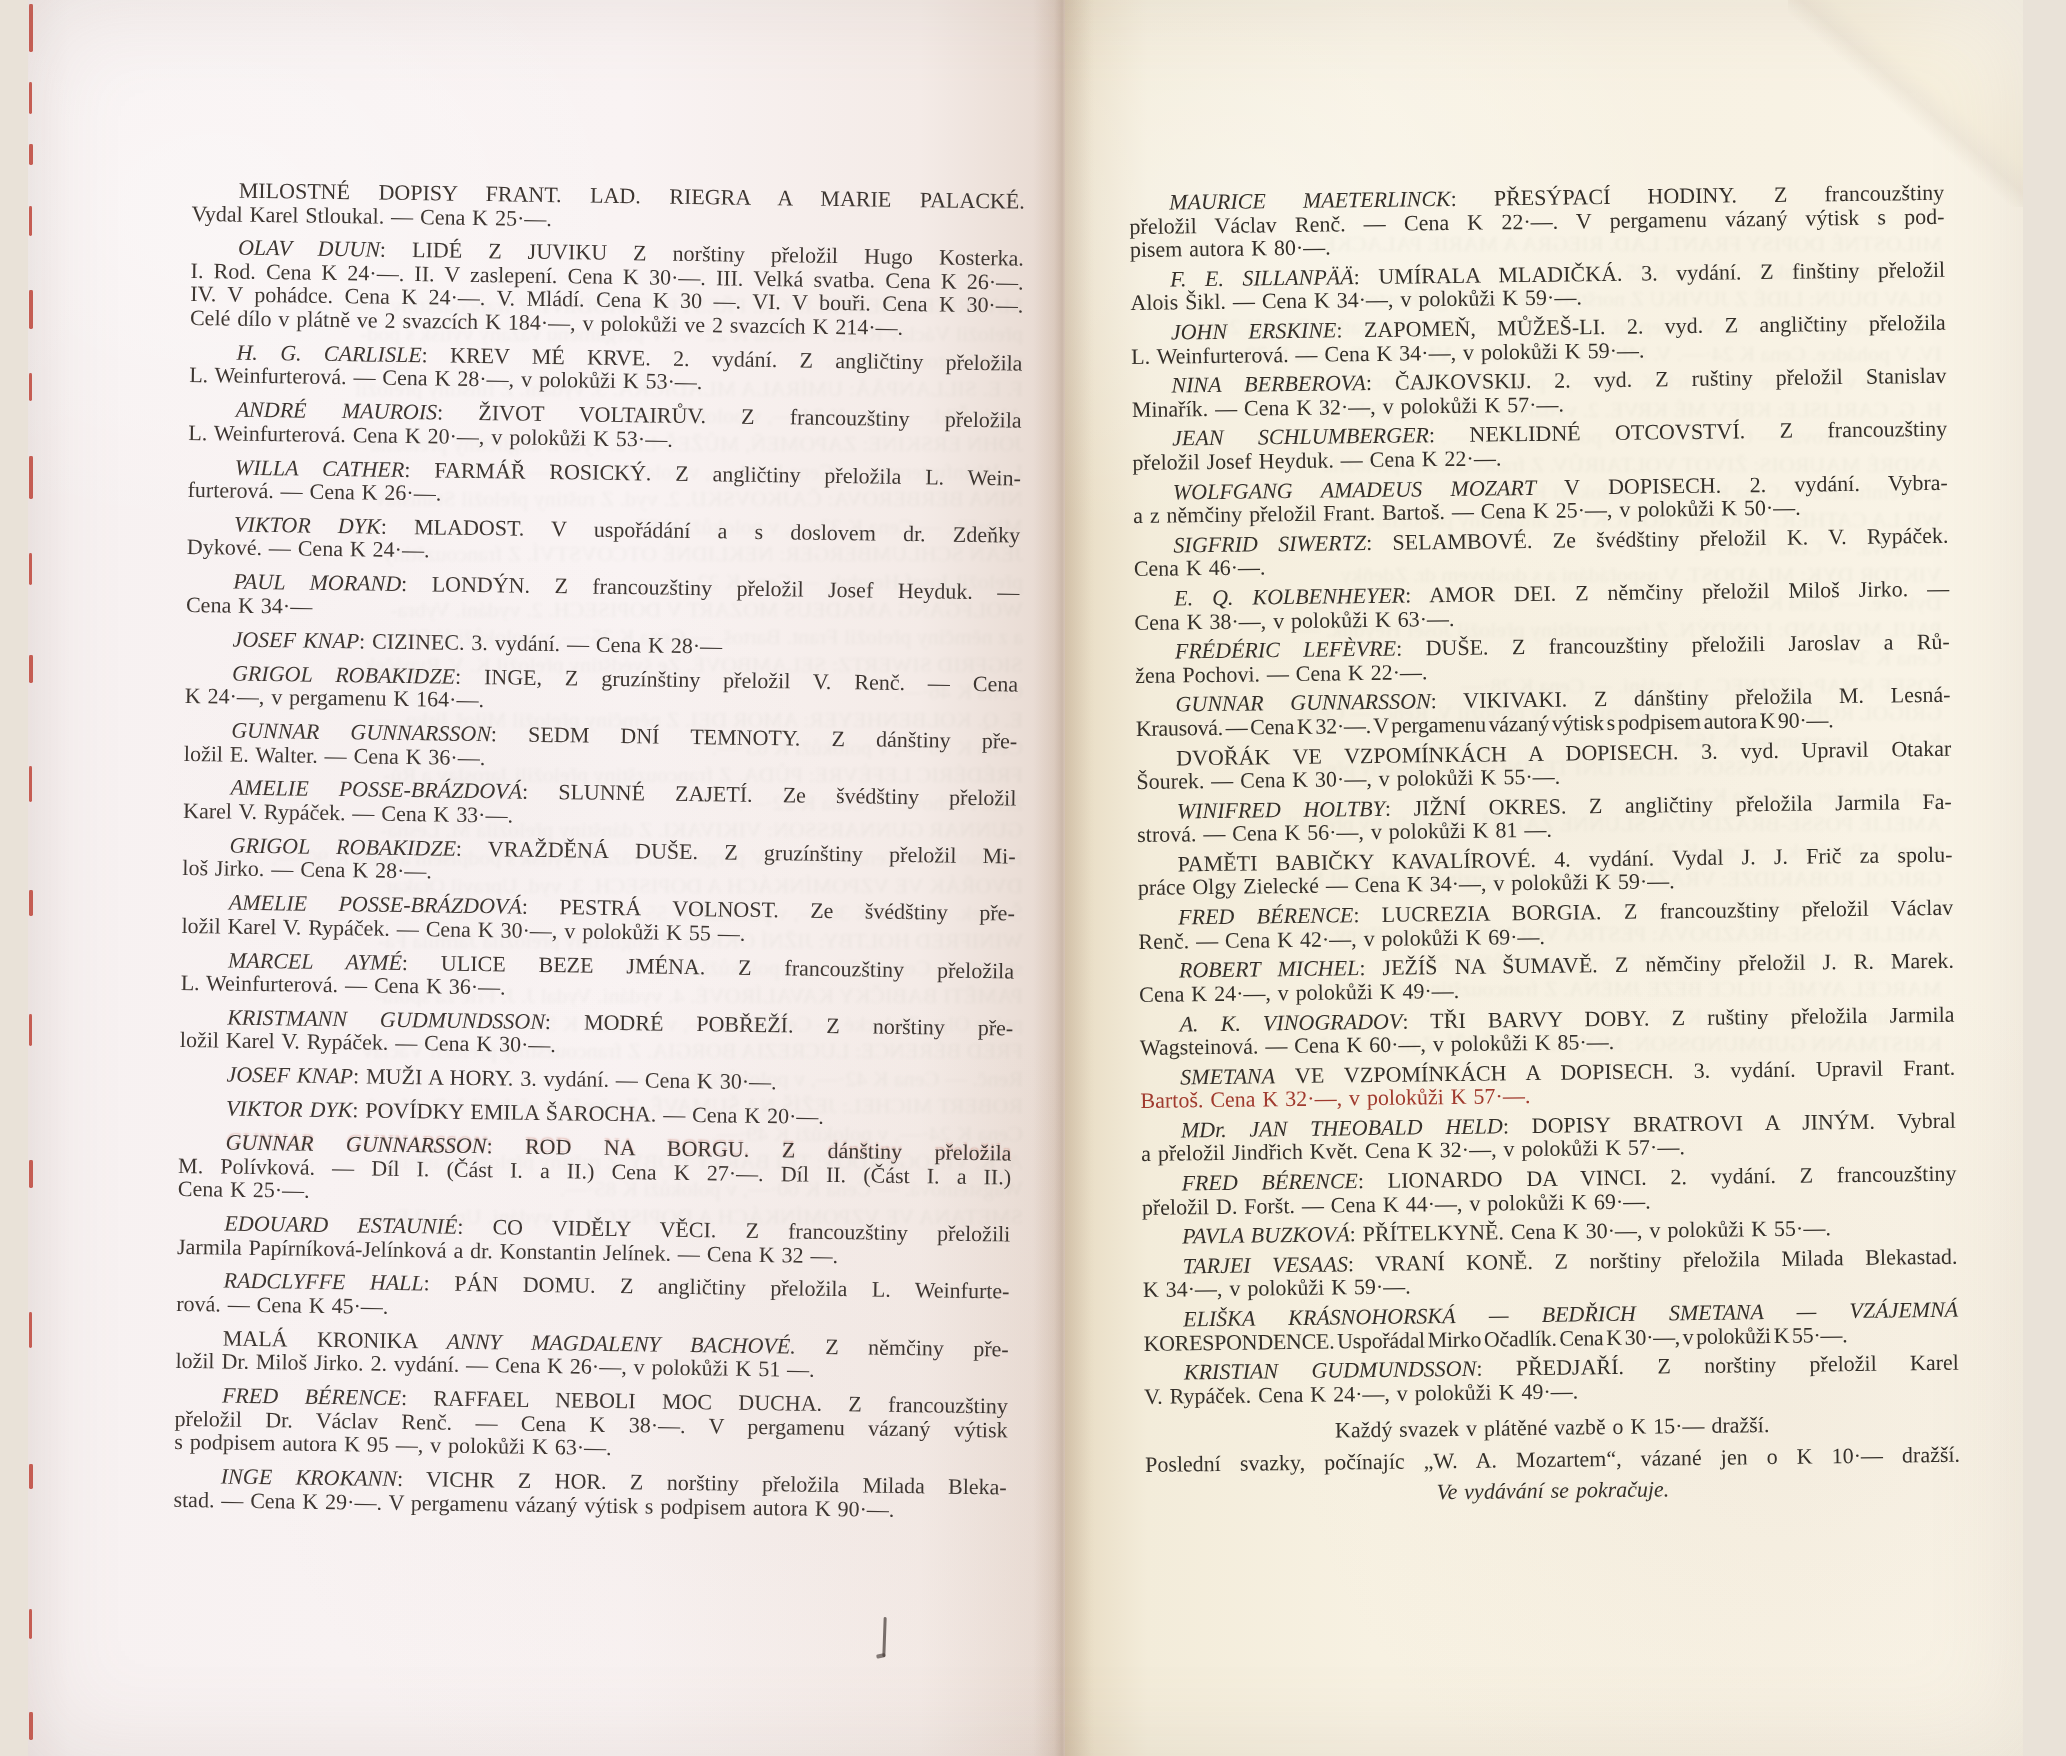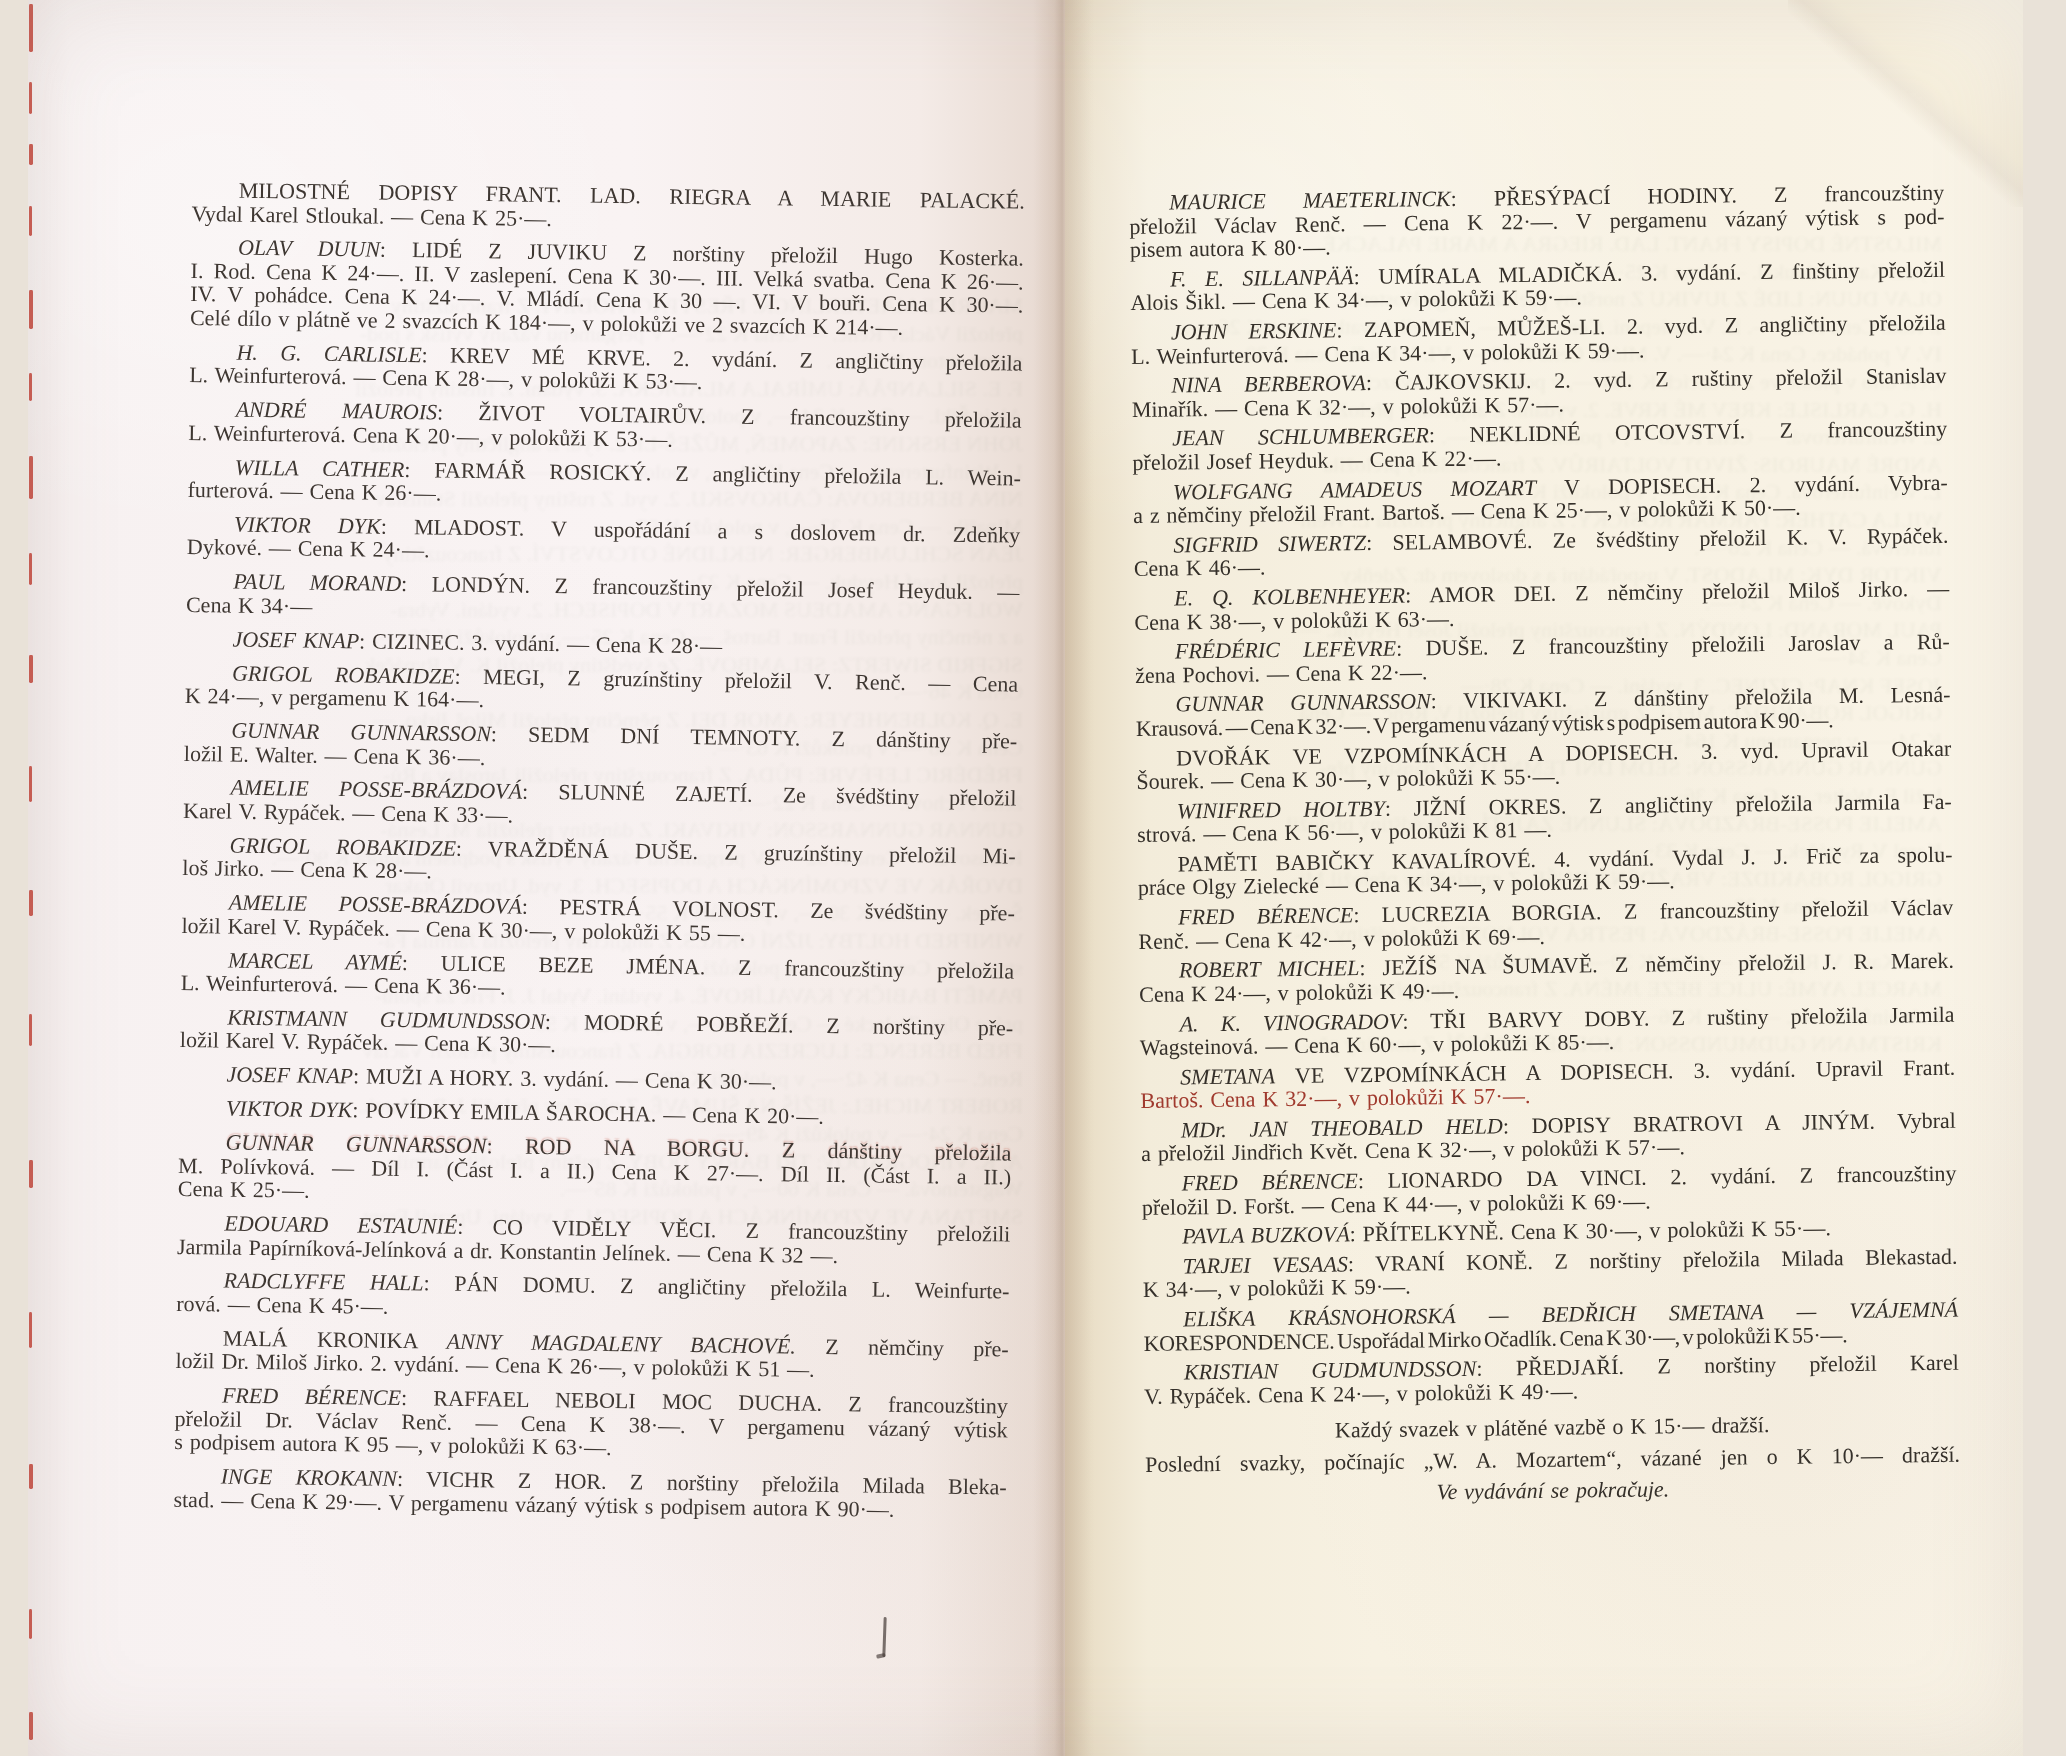--- a/index.html
+++ b/index.html
@@ -162,21 +162,21 @@
         <div class="line last"><span class="seg-r">Dykové. — Cena K 24·—.</span></div>
       </div>
       <div class="entry">
         <div class="line first"><span class="seg-i">PAUL MORAND</span><span class="seg-r">: </span><span class="seg-c">LONDÝN.</span><span class="seg-r"> Z francouzštiny přeložil Josef Heyduk. —</span></div>
         <div class="line last"><span class="seg-r">Cena K 34·—</span></div>
       </div>
       <div class="entry">
         <div class="line first last"><span class="seg-i">JOSEF KNAP</span><span class="seg-r">: </span><span class="seg-c">CIZINEC.</span><span class="seg-r"> 3. vydání. — Cena K 28·—</span></div>
       </div>
       <div class="entry">
-        <div class="line first"><span class="seg-i">GRIGOL ROBAKIDZE</span><span class="seg-r">: </span><span class="seg-c">MEGI,</span><span class="seg-r"> Z gruzínštiny přeložil V. Renč. — Cena</span></div>
+        <div class="line first"><span class="seg-i">GRIGOL ROBAKIDZE</span><span class="seg-r">: </span><span class="seg-c">INGE,</span><span class="seg-r"> Z gruzínštiny přeložil V. Renč. — Cena</span></div>
         <div class="line last"><span class="seg-r">K 24·—, v pergamenu K 164·—.</span></div>
       </div>
       <div class="entry">
         <div class="line first"><span class="seg-i">GUNNAR GUNNARSSON</span><span class="seg-r">: </span><span class="seg-c">SEDM DNÍ TEMNOTY.</span><span class="seg-r"> Z dánštiny pře-</span></div>
         <div class="line last"><span class="seg-r">ložil E. Walter. — Cena K 36·—.</span></div>
       </div>
       <div class="entry">
         <div class="line first"><span class="seg-i">AMELIE POSSE-BRÁZDOVÁ</span><span class="seg-r">: </span><span class="seg-c">SLUNNÉ ZAJETÍ.</span><span class="seg-r"> Ze švédštiny přeložil</span></div>
         <div class="line last"><span class="seg-r">Karel V. Rypáček. — Cena K 33·—.</span></div>
       </div>

